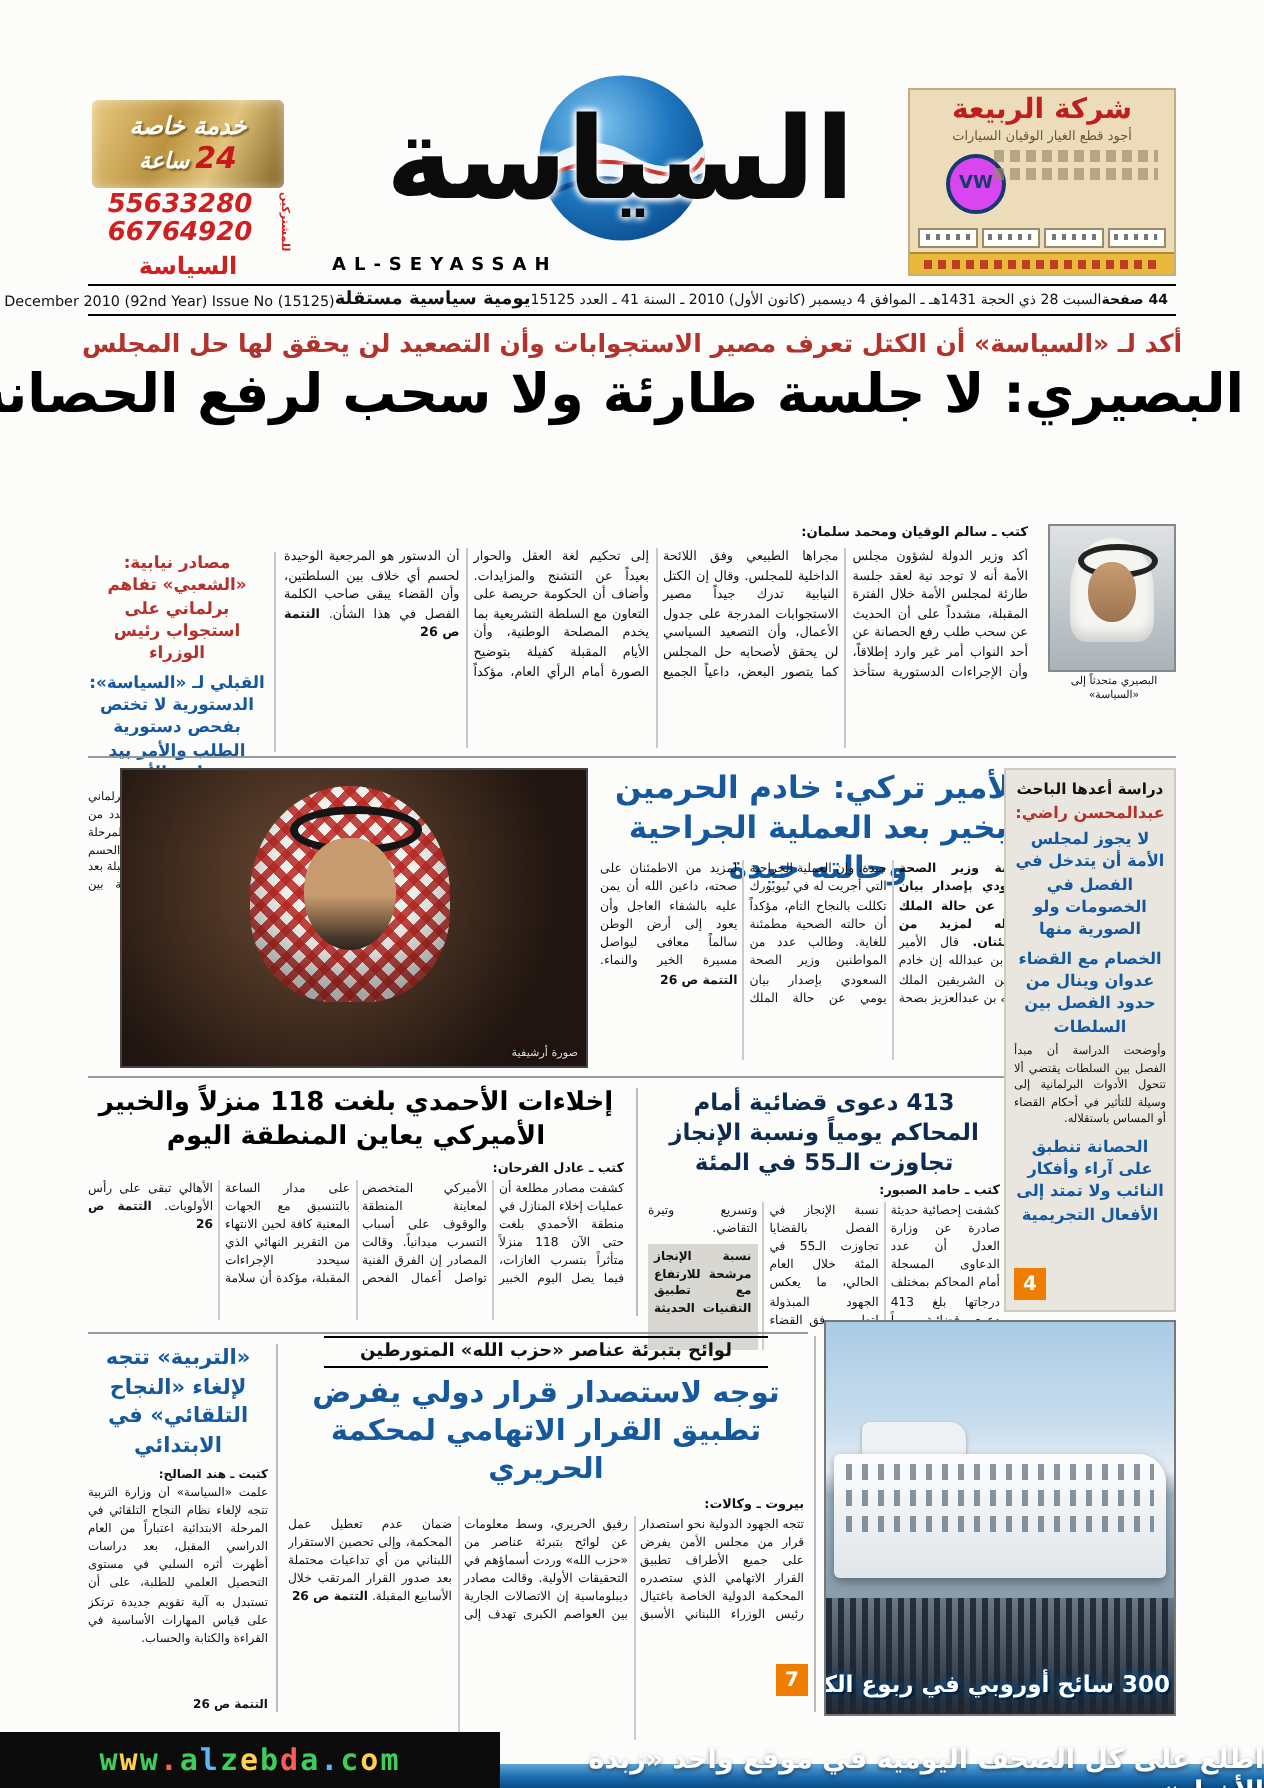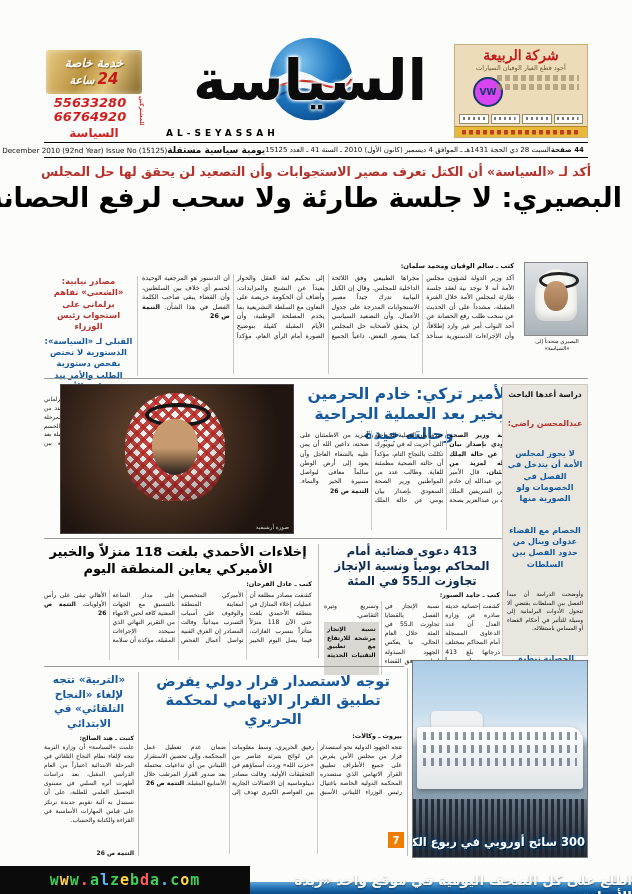--- a/index.html
+++ b/index.html
@@ -20,21 +20,21 @@
   .svc-sub{position:absolute;top:46px;right:-3px;writing-mode:vertical-rl;font-size:5.5px;color:#d01f1f;font-weight:bold;}
   .svc-brand{position:absolute;bottom:0;left:0;right:0;text-align:center;color:#d01f1f;font-weight:900;font-size:12px;}
 
   .logo-wrap{position:absolute;left:160px;top:34px;width:300px;height:104px;}
   .logo-globe{position:absolute;left:108px;top:2px;width:86px;height:86px;z-index:1;}
   .logo-text{position:relative;z-index:2;text-align:center;font-size:57px;font-weight:900;line-height:92px;color:#0b0b0b;
     text-shadow:0 0 4px #fff,0 0 4px #fff,0 0 3px #fff;}
   .logo-en{position:absolute;left:6px;bottom:0;font-size:9px;font-weight:bold;letter-spacing:4px;color:#000;direction:ltr;z-index:2;}
 
   .co-ad{position:absolute;right:44px;top:44px;width:134px;height:94px;background:#ecdcba;border:1px solid #c6ad7e;padding:3px 4px;box-sizing:border-box;}
-  .co-title{color:#c01d1d;font-weight:900;font-size:14px;text-align:center;line-height:1.1;font-family:Liberation Serif, serif;}
+  .co-title{color:#c01d1d;font-weight:900;font-size:14px;text-align:center;line-height:1.1;}
   .co-tagline{color:#6b5a2e;font-size:6.5px;text-align:center;margin-top:1px;}
   .co-vw{position:absolute;left:18px;top:32px;width:26px;height:26px;border:2.5px solid #173a6e;border-radius:50%;
     color:#173a6e;font-weight:900;font-size:9px;display:flex;align-items:center;justify-content:center;background:#d946ef;}
   .co-row{height:6px;margin:3px 4px 0 38px;background:repeating-linear-gradient(90deg,#9a8a66 0 5px,transparent 5px 8px);opacity:.65;}
   .co-cells{position:absolute;left:4px;right:4px;bottom:13px;height:10px;display:flex;gap:2px;}
   .co-cell{flex:1;background:#fff;border:1px solid #9a8a66;background-image:repeating-linear-gradient(90deg,#777 0 2px,transparent 2px 5px);
     background-size:80% 40%;background-repeat:no-repeat;background-position:center;}
   .co-strip{position:absolute;left:0;right:0;bottom:0;height:10px;background:#e9b93b;border-top:1px solid #b08a2a;
     background-image:repeating-linear-gradient(90deg,rgba(180,30,30,.8) 0 4px,transparent 4px 7px);
     background-size:90% 45%;background-repeat:no-repeat;background-position:center;}
@@ -86,21 +86,21 @@
     background:linear-gradient(180deg,#c79a6f 0 52%,#8c6a4b 70%,#4a3a2d 88%,#2e241c);}
   .king-caption{position:absolute;right:4px;bottom:3px;color:#ddd;font-size:5.6px;text-shadow:0 0 2px #000;}
   .king-head{position:absolute;left:240px;top:0;width:218px;color:#15599c;font-weight:900;font-size:15.5px;line-height:1.3;text-align:center;}
   .king-cols{position:absolute;left:240px;top:46px;width:218px;height:100px;column-count:3;column-gap:6px;column-rule:1px solid #ccc;
     font-size:6.2px;line-height:1.5;text-align:justify;overflow:hidden;}
   .lead-in{font-weight:900;}
   .more{font-weight:900;}
 
   
   .study{position:absolute;right:44px;top:384px;width:86px;height:272px;background:#e9e6df;border:1px solid #cfcabf;
-    box-sizing:border-box;padding:5px 4px;display:flex;flex-direction:column;gap:20px;}
+    box-sizing:border-box;padding:5px 4px;display:flex;flex-direction:column;gap:3px;}
   .study-kicker{font-size:7.6px;font-weight:900;text-align:center;}
   .study-author{font-size:8px;font-weight:900;color:#b3322b;text-align:center;}
   .study-item{color:#15599c;font-weight:900;font-size:8.1px;line-height:1.4;text-align:center;}
   .study-body{font-size:5.7px;line-height:1.5;text-align:justify;}
   .badge{width:16px;height:16px;background:#ee7d00;color:#fff;font-weight:900;font-size:10px;
     display:flex;align-items:center;justify-content:center;}
   .study .badge{margin-top:auto;align-self:flex-end;}
 
   .hr2{position:absolute;left:44px;top:538px;width:458px;border-top:1px solid #9a9a9a;}
 
@@ -294,20 +294,21 @@
   <div class="edu">
     <div class="edu-head">«التربية» تتجه لإلغاء «النجاح التلقائي» في الابتدائي</div>
     <div class="edu-byline">كتبت ـ هند الصالح:</div>
     <div class="edu-body">علمت «السياسة» أن وزارة التربية تتجه لإلغاء نظام النجاح التلقائي في المرحلة الابتدائية اعتباراً من العام الدراسي المقبل، بعد دراسات أظهرت أثره السلبي في مستوى التحصيل العلمي للطلبة، على أن تستبدل به آلية تقويم جديدة ترتكز على قياس المهارات الأساسية في القراءة والكتابة والحساب.</div>
     <div class="edu-more more">التتمة ص 26</div>
   </div>
 
   <div class="vr-d"></div>
 
   <div class="hariri">
+    <div class="hr-kicker">لوائح بتبرئة عناصر «حزب الله» المتورطين</div>
     <div class="hr-head">توجه لاستصدار قرار دولي يفرض تطبيق القرار الاتهامي لمحكمة الحريري</div>
     <div class="hr-byline">بيروت ـ وكالات:</div>
     <div class="hr-cols">
       <span>تتجه الجهود الدولية نحو استصدار قرار من مجلس الأمن يفرض على جميع الأطراف تطبيق القرار الاتهامي الذي ستصدره المحكمة الدولية الخاصة باغتيال رئيس الوزراء اللبناني الأسبق رفيق الحريري، وسط معلومات عن لوائح بتبرئة عناصر من «حزب الله» وردت أسماؤهم في التحقيقات الأولية. وقالت مصادر ديبلوماسية إن الاتصالات الجارية بين العواصم الكبرى تهدف إلى ضمان عدم تعطيل عمل المحكمة، وإلى تحصين الاستقرار اللبناني من أي تداعيات محتملة بعد صدور القرار المرتقب خلال الأسابيع المقبلة.</span>
       <span class="more">التتمة ص 26</span>
     </div>
   </div>
 
   <div class="vr-e"></div>
 

